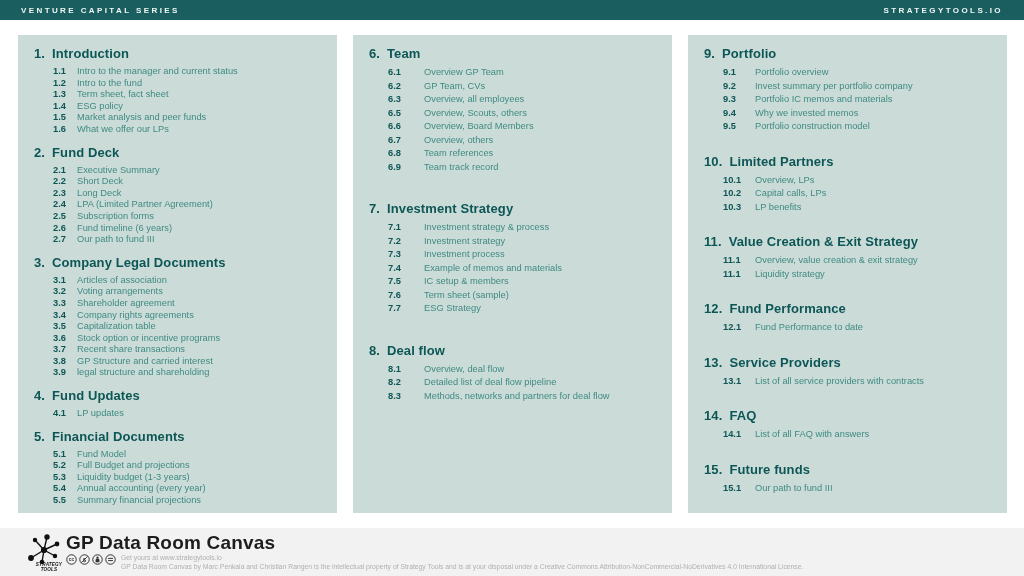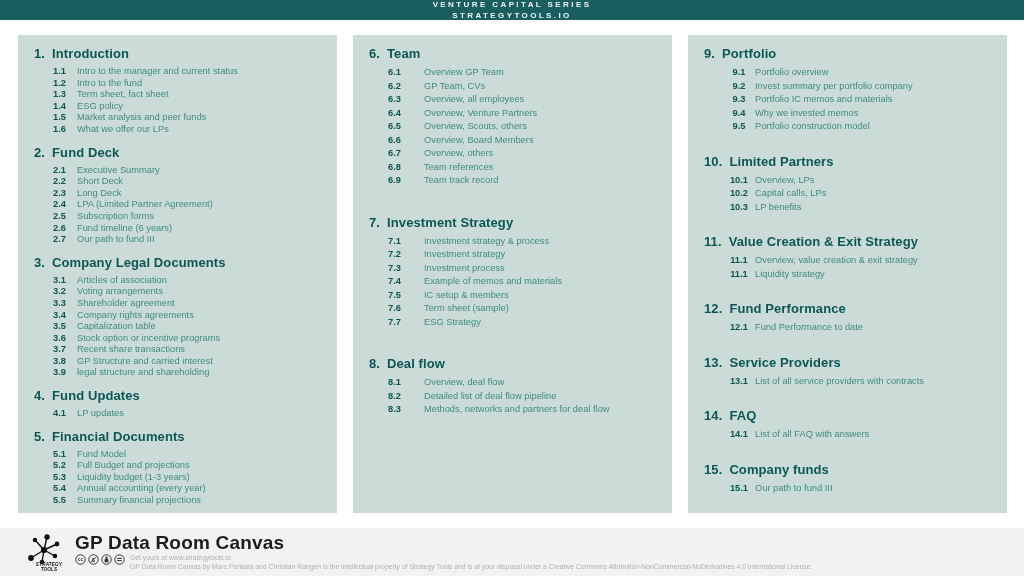--- a/index.html
+++ b/index.html
@@ -8,46 +8,46 @@
     --heading:#0d5656;
     --item-text:#3f8a82;
     --footer-bg:#f2f2f2;
     --muted:#b0b0b0;
     --title-dark:#1d1d1d;
   }
   *{margin:0;padding:0;box-sizing:border-box;}
   html,body{width:1024px;height:576px;overflow:hidden;background:#ffffff;
     font-family:"Liberation Sans", sans-serif;}
   .topbar{height:20px;background:var(--topbar-bg);display:flex;align-items:center;
-    justify-content:space-between;padding:0 21px;flex-direction:column;}
+    justify-content:space-between;padding:0 21px;}
   .topbar span{color:#eef7f5;font-size:8px;font-weight:bold;letter-spacing:2.4px;}
   .main{display:flex;gap:16px;padding:15px 17px 0 18px;height:493px;}
   .panel{flex:1;background:var(--panel-bg);padding:11px 16px;overflow:hidden;}
   .section .sec-head{display:flex;gap:7px;align-items:baseline;margin-bottom:4px;
     color:var(--heading);font-weight:bold;font-size:13px;line-height:16px;letter-spacing:0.1px;}
   .items{padding-left:19px;}
   .item{display:flex;}
   .item-num{font-weight:bold;color:var(--heading);font-size:9.3px;flex:0 0 24px;}
   .item-label{color:var(--item-text);font-size:9.3px;}
   
   .panel:nth-of-type(1) .section{margin-bottom:9px;}
   .panel:nth-of-type(1) .item{line-height:11.6px;}
   .panel:nth-of-type(2) .section{margin-bottom:27px;}
   .panel:nth-of-type(2) .item{line-height:13.5px;}
   .panel:nth-of-type(2) .item-num{flex-basis:36px;}
   .panel:nth-of-type(3) .section{margin-bottom:20px;}
-  .panel:nth-of-type(3) .item{line-height:13.5px;text-align:center;}
+  .panel:nth-of-type(3) .item{line-height:13.5px;}
   .panel:nth-of-type(3) .item-num{flex-basis:32px;}
   
   .footer{position:absolute;left:0;bottom:0;width:1024px;height:48px;background:var(--footer-bg);
     display:flex;align-items:center;padding-left:22px;}
   .logo{display:flex;flex-direction:column;align-items:center;width:44px;margin-top:2px;}
   .logo-text{font-size:4.6px;font-weight:bold;font-style:italic;color:#111;
     letter-spacing:0.2px;text-align:center;line-height:5px;margin-top:-6px;margin-left:10px;}
-  .footer-body{margin-left:9px;}
+  .footer-body{}
   .footer-title{font-size:19px;font-weight:bold;color:var(--title-dark);line-height:21px;letter-spacing:0.2px;}
   .footer-sub{display:flex;align-items:flex-start;margin-top:1px;}
   .cc-icons{display:flex;gap:2px;margin-right:5px;}
   .cc-icons svg{display:block;}
   .fineprint{display:flex;flex-direction:column;justify-content:center;}
   .fineprint div{font-size:6.8px;color:var(--muted);line-height:8.6px;white-space:nowrap;}
 </style>
 </head>
 <body>
 
@@ -224,24 +224,20 @@
           </div>
           <div class="item">
             <span class="item-num">6.2</span>
             <span class="item-label">GP Team, CVs</span>
           </div>
           <div class="item">
             <span class="item-num">6.3</span>
             <span class="item-label">Overview, all employees</span>
           </div>
           <div class="item">
-            <span class="item-num">6.4</span>
-            <span class="item-label">Overview, Venture Partners</span>
-          </div>
-          <div class="item">
             <span class="item-num">6.5</span>
             <span class="item-label">Overview, Scouts, others</span>
           </div>
           <div class="item">
             <span class="item-num">6.6</span>
             <span class="item-label">Overview, Board Members</span>
           </div>
           <div class="item">
             <span class="item-num">6.7</span>
             <span class="item-label">Overview, others</span>
@@ -410,21 +406,21 @@
         <div class="items">
           <div class="item">
             <span class="item-num">14.1</span>
             <span class="item-label">List of all FAQ with answers</span>
           </div>
         </div>
       </div>
       <div class="section">
         <div class="sec-head">
           <span>15.</span>
-          <span>Company funds</span>
+          <span>Future funds</span>
         </div>
         <div class="items">
           <div class="item">
             <span class="item-num">15.1</span>
             <span class="item-label">Our path to fund III</span>
           </div>
         </div>
       </div>
     </div>
 </div>

